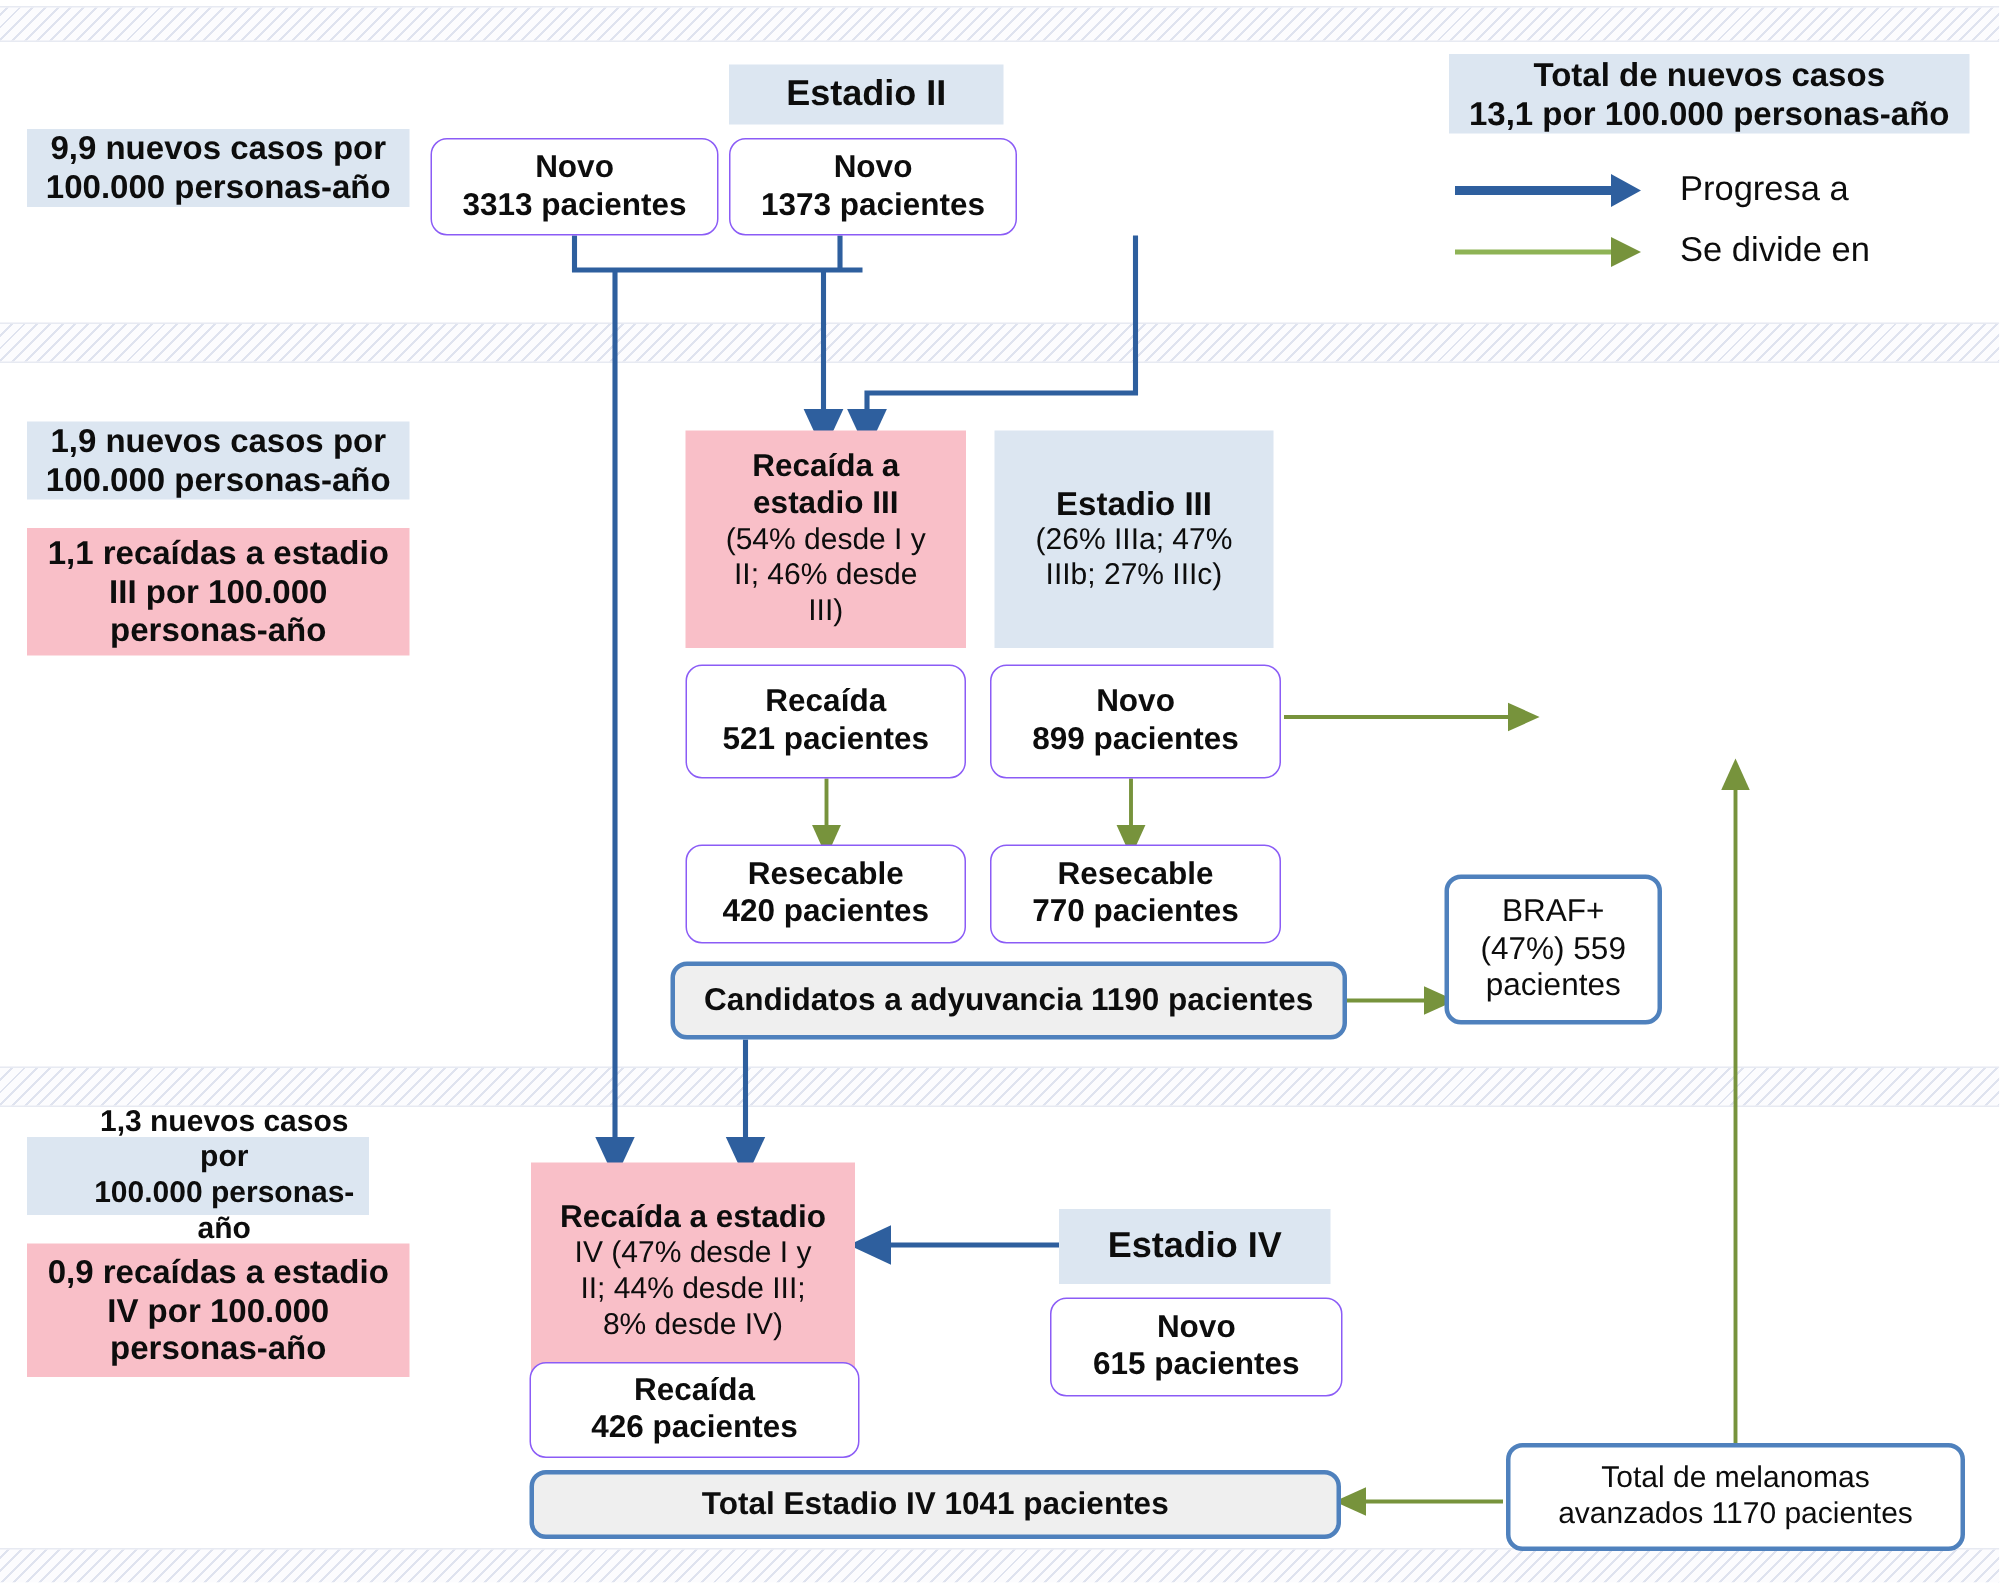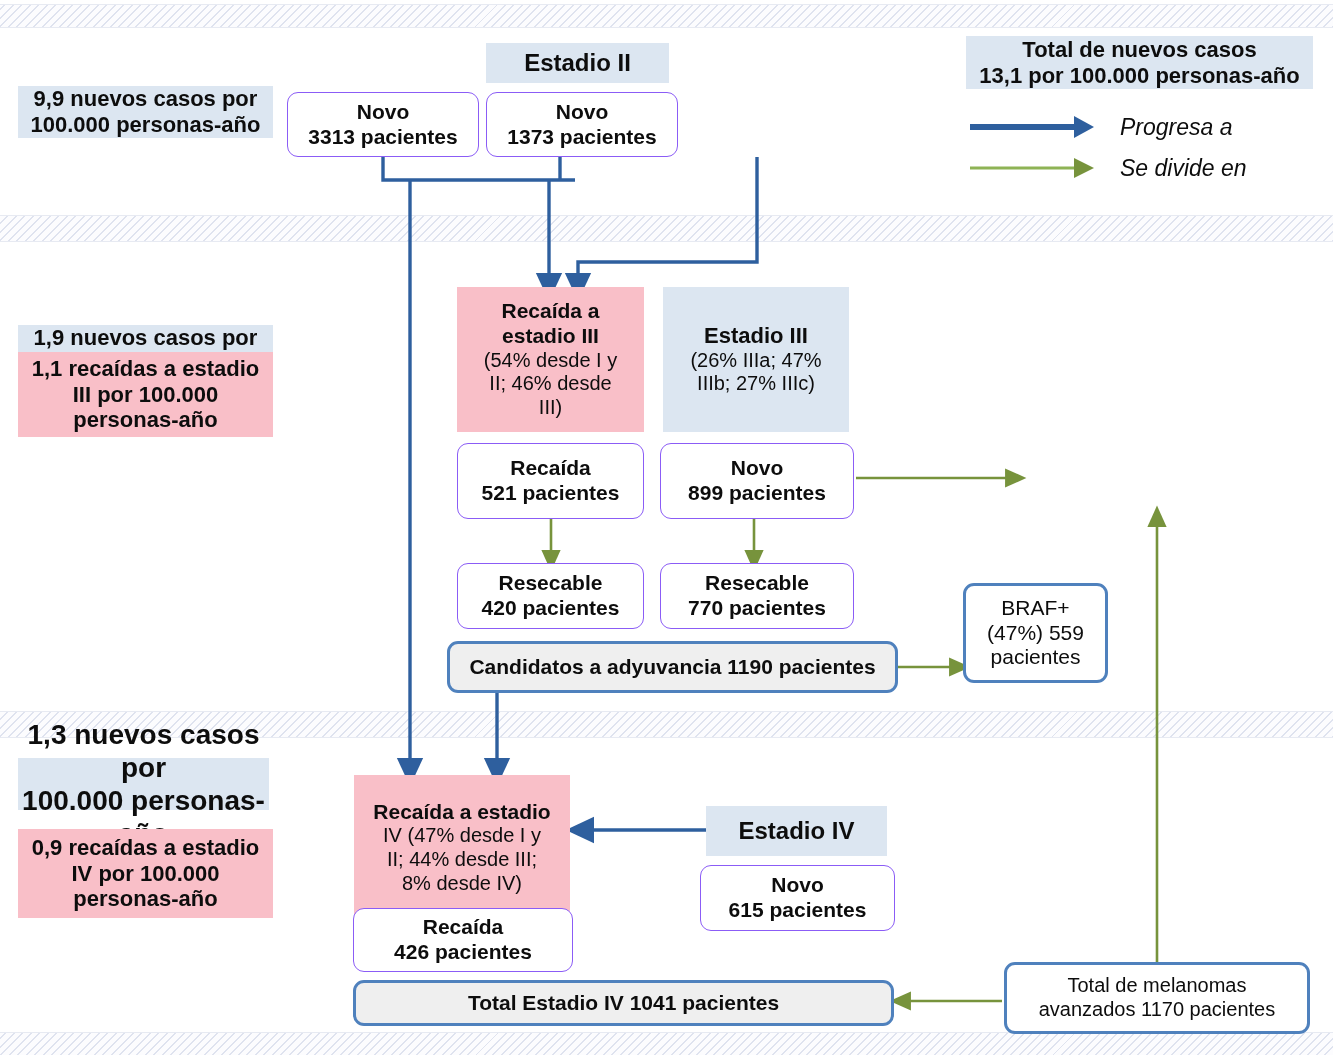--- a/index.html
+++ b/index.html
@@ -82,22 +82,21 @@
     position:absolute;
     left:0; top:0;
     width:1333px; height:1055px;
     pointer-events:none;
   }
 
   
   .legend-row{
     position:absolute;
     display:flex;
-    align-items:center;
-    font-style:italic;
+    align-items:flex-start;
   }
   .legend-label{
     font-size:23px;
     color:#0d0d0d;
     white-space:nowrap;
   }
 </style>
 </head>
 <body>
 
@@ -183,21 +182,21 @@
   </div>
 
   <div class="legend-row" style="left:968px; top:153px;">
     <svg width="128" height="30">
       <line x1="2" y1="15" x2="110" y2="15" stroke="#8eb355" stroke-width="3.2"></line>
       <path d="M106,5 L126,15 L106,25 z" fill="#77933c"></path>
     </svg>
     <span class="legend-label" style="margin-left:24px;">Se divide en</span>
   </div>
 
-  <div class="bx tag-blue" style="left:18px; top:281px; width:255px; height:52px; font-size:22px;margin-top:44px;">
+  <div class="bx tag-blue" style="left:18px; top:281px; width:255px; height:52px; font-size:22px;">
     <span class="l1">1,9 nuevos casos por</span>
     <span class="l2">100.000 personas-año</span>
   </div>
 
   <div class="bx tag-pink" style="left:18px; top:352px; width:255px; height:85px; font-size:22px;">
     <span class="l1">1,1 recaídas a estadio</span>
     <span class="l2">III por 100.000</span>
     <span class="l2">personas-año</span>
   </div>
 
@@ -239,21 +238,21 @@
   <div class="bx rbox-reg" style="left:963px; top:583px; width:145px; height:100px; font-size:21px;">
     <span class="l1">BRAF+</span>
     <span class="l2">(47%) 559</span>
     <span class="l2">pacientes</span>
   </div>
 
   <div class="bx rbox-grey" style="left:447px; top:641px; width:451px; height:52px; font-size:21px;">
     <span>Candidatos a adyuvancia 1190  pacientes</span>
   </div>
 
-  <div class="bx tag-blue" style="left:18px; top:758px; width:251px; height:52px; font-size:28px;">
+  <div class="bx tag-blue" style="left:18px; top:758px; width:228px; height:52px; font-size:20px;padding-left:35px;">
     <span class="l1">1,3 nuevos casos por</span>
     <span class="l2">100.000 personas-año</span>
   </div>
 
   <div class="bx tag-pink" style="left:18px; top:829px; width:255px; height:89px; font-size:22px;">
     <span class="l1">0,9 recaídas a estadio</span>
     <span class="l2">IV por 100.000</span>
     <span class="l2">personas-año</span>
   </div>
 

